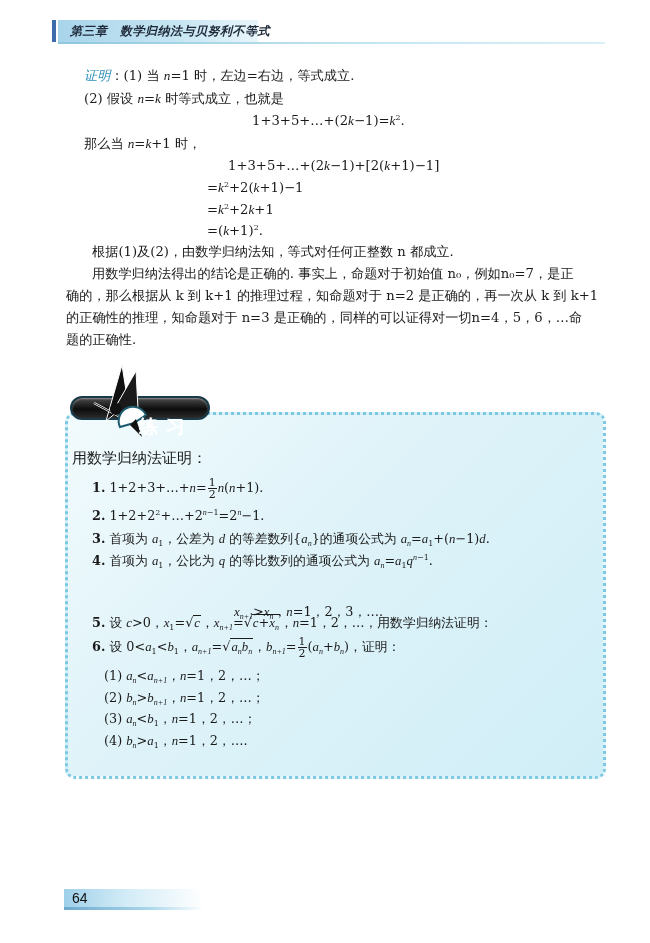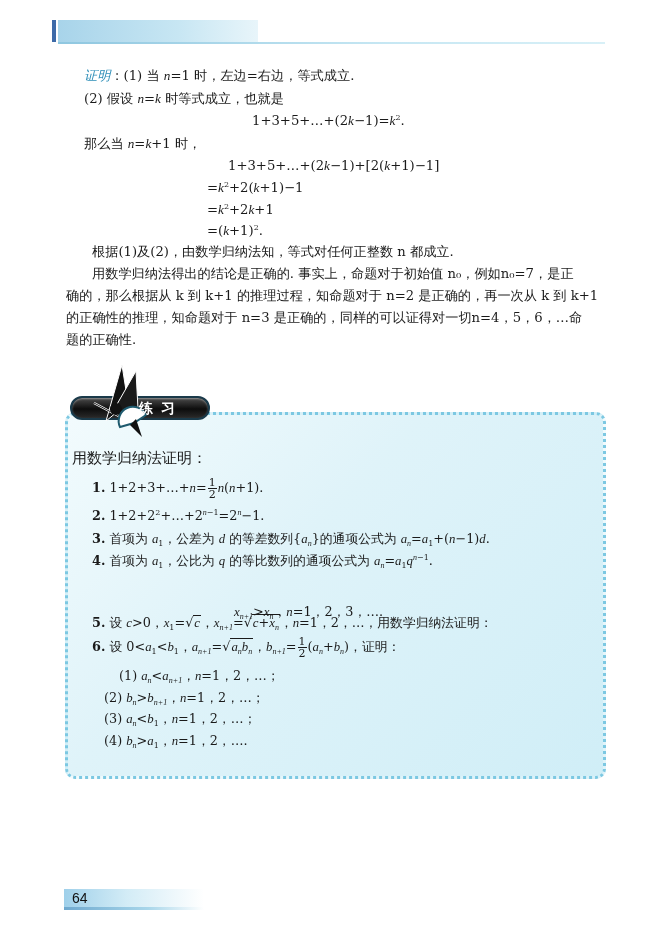--- a/index.html
+++ b/index.html
@@ -52,23 +52,23 @@
       position: absolute; left: 66px; top: 393px; width: 148px; height: 30px;
     }
     .badge-pill {
       position: absolute; left: 4px; top: 3px; width: 140px; height: 24px;
       border-radius: 12px;
       background: linear-gradient(180deg, #4a4a4a 0%, #0d0d0d 55%, #2a2a2a 100%);
       border: 2px solid #1a3a4a;
       box-shadow: inset 0 1px 2px rgba(255,255,255,0.4);
     }
     .badge-label {
-      position: absolute; left: 73px; top: 7px;
+      position: absolute; left: 73px; top: 21px;
       font-family: "DejaVu Sans", "Liberation Sans", sans-serif;
-      font-size: 14px; font-weight: bold; color: #ffffff; letter-spacing: 8px;
+      font-size: 19px; font-weight: bold; color: #ffffff; letter-spacing: 8px;
     }
     .badge-icon { position: absolute; left: 18px; top: -30px; width: 75px; height: 75px; }
 
     .ex-line { position: absolute; white-space: nowrap; font-size: 12.8px; line-height: 18px; }
     .num { font-weight: bold; font-family: "DejaVu Serif", serif; }
     .frac {
       display: inline-block; vertical-align: middle; text-align: center;
       font-size: 11px; line-height: 11px; margin: 0 1px;
     }
     .frac .top { display: block; border-bottom: 1px solid #1a1a1a; padding: 0 1px; }
@@ -89,20 +89,21 @@
       font-family: "Liberation Sans", "DejaVu Sans", sans-serif;
       font-size: 14px; color: #111;
     }
   </style>
 </head>
 <body>
 
 <div class="header">
   <div class="header-accent"></div>
   <div class="header-band"></div>
+  <div class="header-title">第三章　数学归纳法与贝努利不等式</div>
   <div class="header-line"></div>
 </div>
 
 <div class="line" style="left:84px; top:67px;">
   <span class="proof-label">证明</span><span>：(1) 当 <span class="mi">n</span>=1 时，左边=右边，等式成立.</span>
 </div>
 <div class="line" style="left:84px; top:90px;">
   (2) 假设 <span class="mi">n</span>=<span class="mi">k</span> 时等式成立，也就是
 </div>
 <div class="line" style="left:252px; top:112px;">
@@ -161,21 +162,21 @@
 </div>
 <div class="ex-line" style="left:92px; top:577px;margin-top:37px;">
   <span class="num">5.</span> 设 <span class="mi">c</span>&gt;0，<span class="mi">x</span><sub>1</sub>=√<span class="sqrt mi">c</span>，<span class="mi">x</span><sub class="mi">n+1</sub>=√<span class="sqrt"><span class="mi">c</span>+<span class="mi">x</span><sub class="mi">n</sub></span>，<span class="mi">n</span>=1，2，…，用数学归纳法证明：
 </div>
 <div class="ex-line" style="left:234px; top:603px;">
   <span class="mi">x</span><sub class="mi">n+1</sub>&gt;<span class="mi">x</span><sub class="mi">n</sub>，<span class="mi">n</span>=1，2，3，….
 </div>
 <div class="ex-line" style="left:92px; top:636px;">
   <span class="num">6.</span> 设 0&lt;<span class="mi">a</span><sub>1</sub>&lt;<span class="mi">b</span><sub>1</sub>，<span class="mi">a</span><sub class="mi">n+1</sub>=√<span class="sqrt"><span class="mi">a</span><sub class="mi">n</sub><span class="mi">b</span><sub class="mi">n</sub></span>，<span class="mi">b</span><sub class="mi">n+1</sub>=<span class="frac"><span class="top">1</span><span class="bot">2</span></span>(<span class="mi">a</span><sub class="mi">n</sub>+<span class="mi">b</span><sub class="mi">n</sub>)，证明：
 </div>
-<div class="ex-line" style="left:104px; top:667px;margin-left:15px;">
+<div class="ex-line" style="left:104px; top:667px;">
   (1) <span class="mi">a</span><sub class="mi">n</sub>&lt;<span class="mi">a</span><sub class="mi">n+1</sub>，<span class="mi">n</span>=1，2，…；
 </div>
 <div class="ex-line" style="left:104px; top:689px;text-align:right;">
   (2) <span class="mi">b</span><sub class="mi">n</sub>&gt;<span class="mi">b</span><sub class="mi">n+1</sub>，<span class="mi">n</span>=1，2，…；
 </div>
 <div class="ex-line" style="left:104px; top:710px;">
   (3) <span class="mi">a</span><sub class="mi">n</sub>&lt;<span class="mi">b</span><sub>1</sub>，<span class="mi">n</span>=1，2，…；
 </div>
 <div class="ex-line" style="left:104px; top:732px;">
   (4) <span class="mi">b</span><sub class="mi">n</sub>&gt;<span class="mi">a</span><sub>1</sub>，<span class="mi">n</span>=1，2，….

